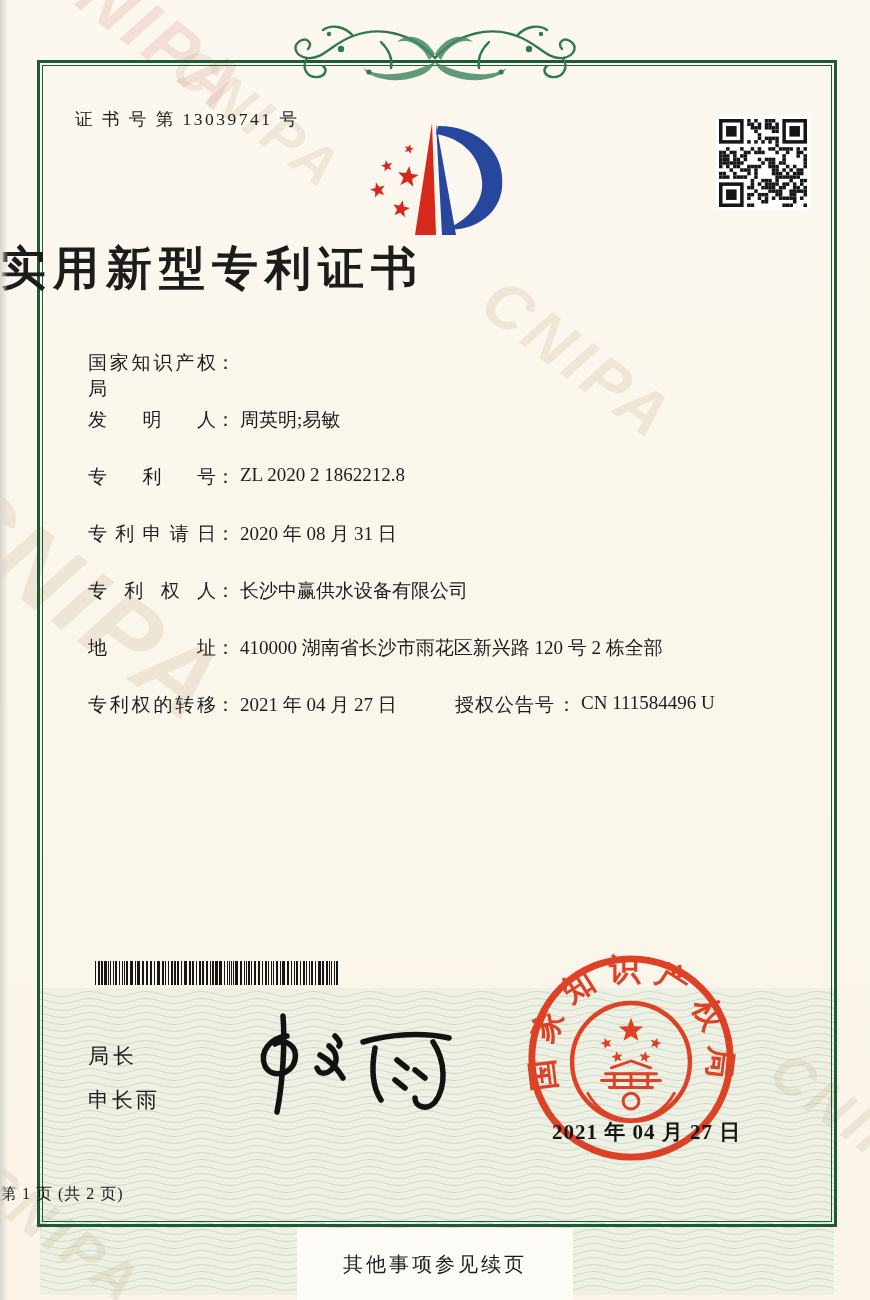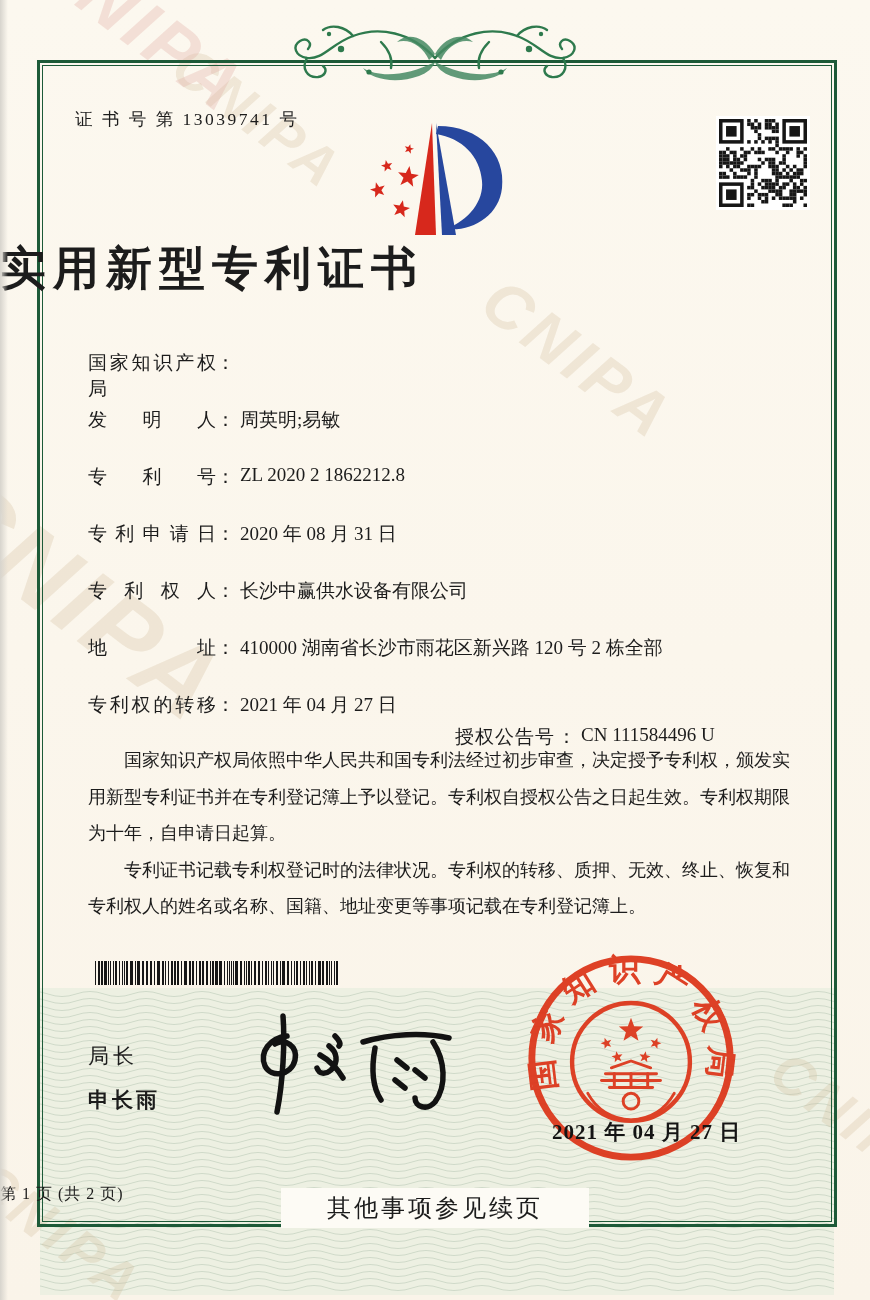--- a/index.html
+++ b/index.html
@@ -39,43 +39,43 @@
   .title{position:absolute;left:0;right:0;top:238px;text-align:left;font-size:46px;font-weight:bold;
          letter-spacing:7px;z-index:3;}
 
   .fields{position:absolute;left:88px;top:350px;width:702px;font-size:19px;z-index:3;}
   .frow{height:57px;display:flex;align-items:flex-start;}
   .frow.double{position:relative;}
   .flabel{flex:0 0 128px;display:inline-block;width:128px;text-align:justify;text-align-last:justify;}
   .fcolon{flex:0 0 24px;}
   .fvalue{white-space:nowrap;}
   .fgroup{display:flex;}
-  .fg-right{position:absolute;left:367px;top:0;margin-top:32px;}
+  .fg-right{position:absolute;left:367px;top:0;}
   .flabel-plain{letter-spacing:1px;margin-right:2px;}
 
   .body-text{position:absolute;left:88px;top:742px;width:702px;font-size:18px;line-height:36.5px;
              text-align:justify;z-index:3;}
   .body-text p{margin:0;text-indent:2em;}
 
   .barcode{position:absolute;left:95px;top:961px;z-index:3;line-height:0;}
 
   .director-title{position:absolute;left:88px;top:1042px;font-size:21px;letter-spacing:4px;
       font-family:"Liberation Sans",sans-serif;font-weight:500;z-index:3;text-align:right;}
   .director-name{position:absolute;left:88px;top:1086px;font-size:21px;letter-spacing:3px;
-      font-family:"Liberation Sans",sans-serif;font-weight:700;z-index:3;}
+      font-family:"Liberation Sans",sans-serif;font-weight:400;z-index:3;}
   .signature{position:absolute;left:225px;top:1008px;z-index:4;}
 
   .seal{position:absolute;left:523px;top:950px;z-index:4;opacity:.93;}
   .seal-date{position:absolute;left:552px;top:1118px;font-size:21px;font-weight:bold;
       letter-spacing:1px;color:#141414;z-index:5;}
 
   .page-info{position:absolute;left:0;right:0;top:1184px;text-align:left;font-size:16px;
       letter-spacing:1px;z-index:3;}
-  .note{position:absolute;left:50%;top:1188px;transform:translateX(-50%);background:#fdfbf5;
-      padding:4px 46px;font-size:24px;letter-spacing:3px;z-index:5;white-space:nowrap;}
+  .note{position:absolute;left:50%;top:1228px;transform:translateX(-50%);background:#fdfbf5;
+      padding:23px 46px;font-size:20px;letter-spacing:3px;z-index:5;white-space:nowrap;}
 </style>
 </head>
 <body>
 
 <div class="page">
   <div class="page-edge"></div>
 
   <div class="wm wm1">CNIPA</div>
   <div class="wm wm2">CNIPA</div>
   <div class="wm wm3">CNIPA</div>
@@ -438,24 +438,20 @@
           <span class="fvalue">2021 年 04 月 27 日</span>
       </div>
       <div class="fgroup fg-right">
         <span class="flabel-plain">授权公告号</span>
           <span class="fcolon">：</span>
           <span class="fvalue">CN 111584496 U</span>
       </div>
     </div>
   </div>
 
-  <div class="body-text">
-    <p>国家知识产权局依照中华人民共和国专利法经过初步审查，决定授予专利权，颁发实用新型专利证书并在专利登记簿上予以登记。专利权自授权公告之日起生效。专利权期限为十年，自申请日起算。</p>
-    <p>专利证书记载专利权登记时的法律状况。专利权的转移、质押、无效、终止、恢复和专利权人的姓名或名称、国籍、地址变更等事项记载在专利登记簿上。</p>
-  </div>
 
   <div class="barcode">
     <svg width="245" height="24" viewBox="0 0 245 24">
         <g id="bar-g" fill="#161616">
           <rect x="0" y="0" width="1" height="24"></rect>
           <rect x="3" y="0" width="2" height="24"></rect>
           <rect x="6" y="0" width="2" height="24"></rect>
           <rect x="9" y="0" width="3" height="24"></rect>
           <rect x="13" y="0" width="1" height="24"></rect>
           <rect x="15" y="0" width="1" height="24"></rect>

